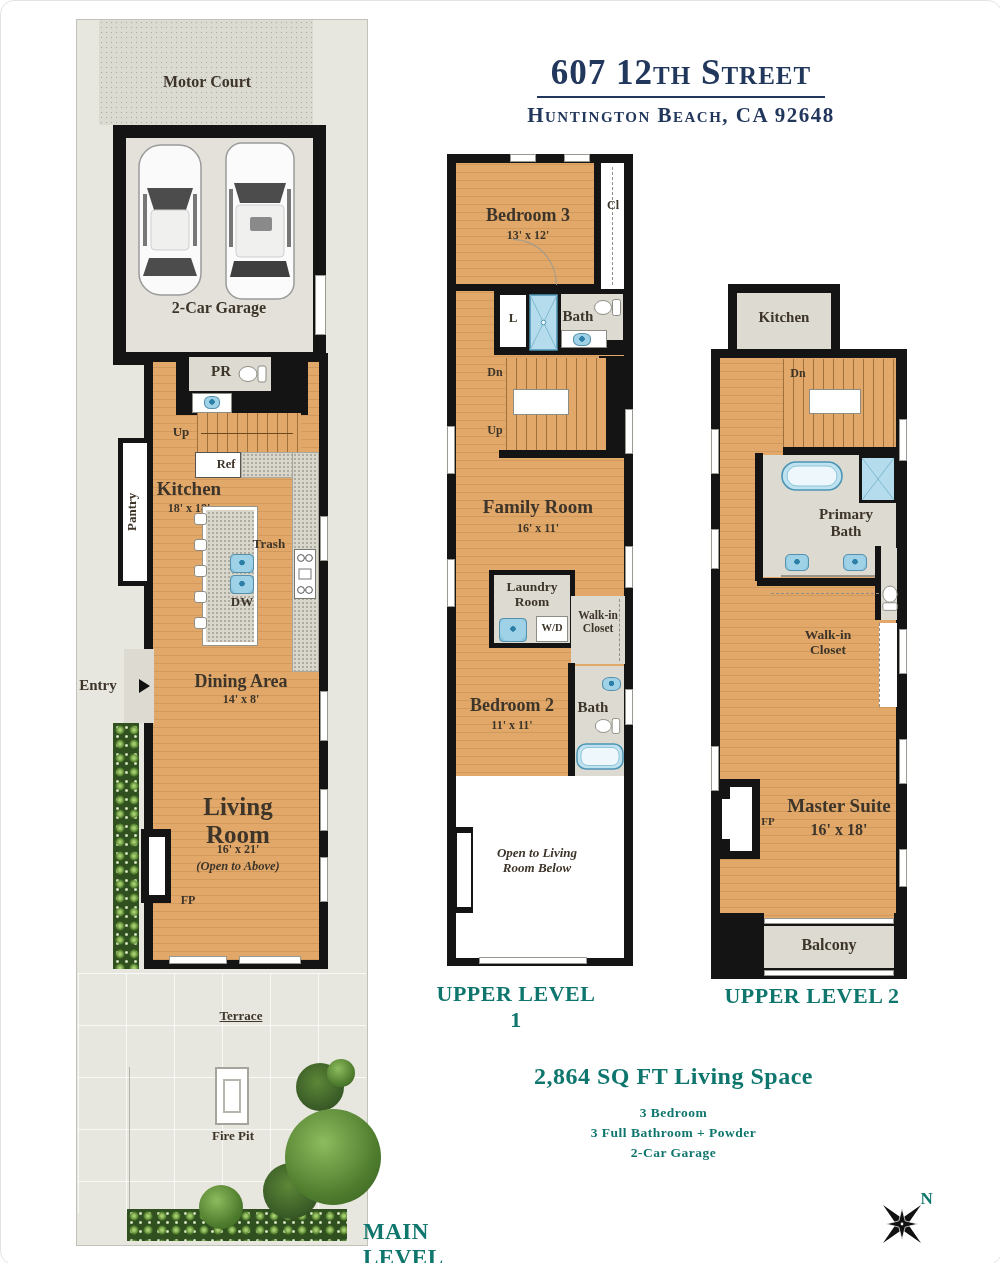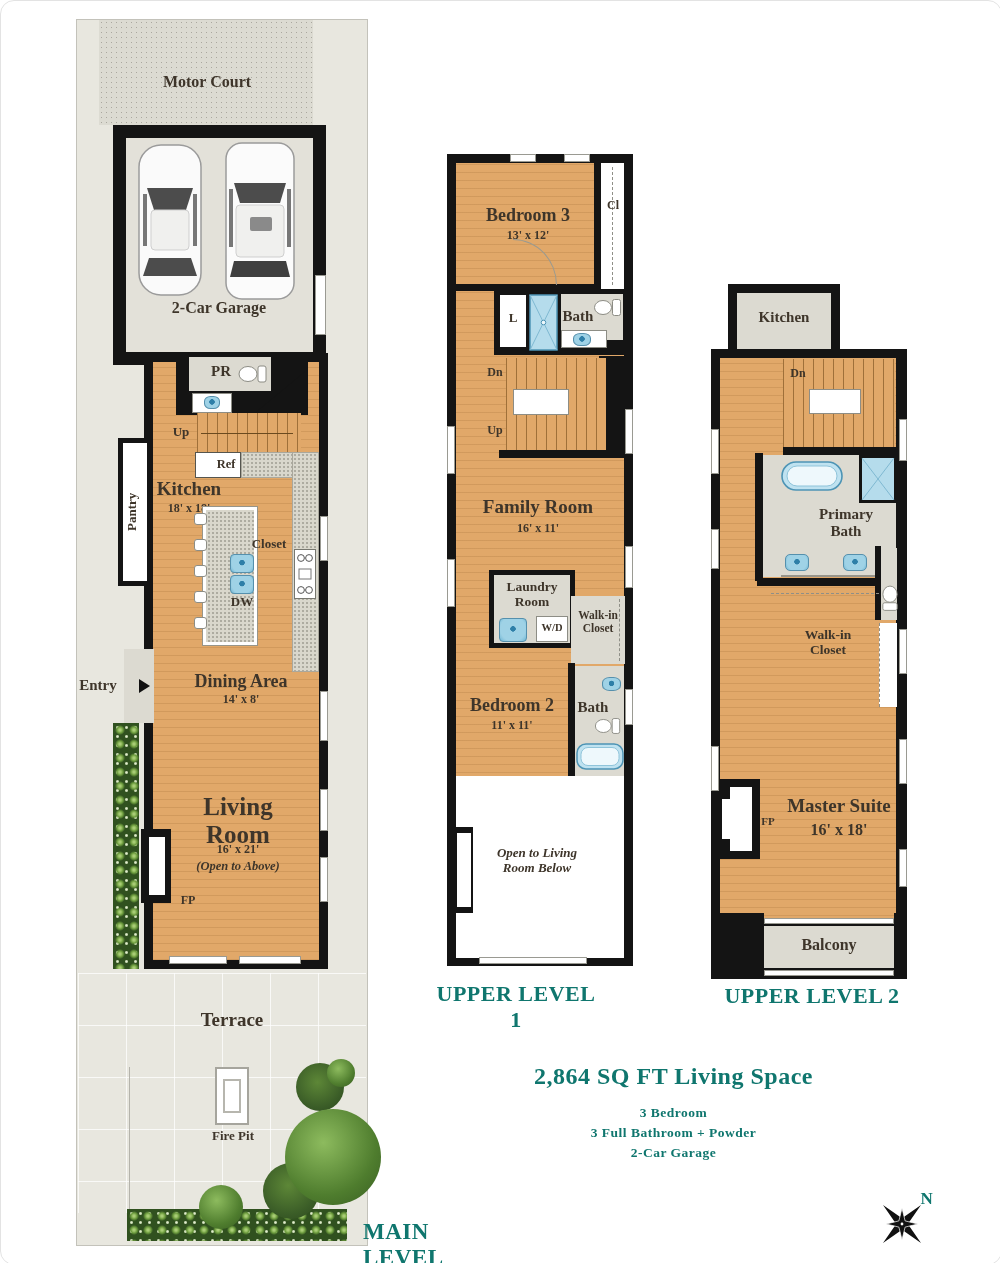--- a/index.html
+++ b/index.html
@@ -44,20 +44,22 @@
   .rail{background:#fff;box-shadow:inset 0 0 0 1px #9a9a92;}
   .dash-l{border-left:1px dashed #8f8f87;}
   .txt{white-space:pre-line;}
 </style>
 </head>
 <body>
 
 <div class="canvas">
 
   <div class="abs" style="left:480px;top:52px;width:400px;height:84px;text-align:center;">
+    <div style="font-variant:small-caps;font-weight:700;font-size:35px;color:#22375c;letter-spacing:1px;border-bottom:2px solid #22375c;display:inline-block;padding:0 14px 3px 14px;">607 12th Street</div>
+    <div style="font-variant:small-caps;font-weight:700;font-size:21px;color:#22375c;letter-spacing:1.5px;margin-top:5px;">Huntington Beach, CA 92648</div>
   </div>
 
   <div>
 
     <div class="abs lot" style="left:75px;top:18px;width:292px;height:1227px;border:1.5px solid #c3c2ba;"></div>
 
     <div class="abs mcourt" style="left:98px;top:19px;width:214px;height:105px;"></div>
     <div class="abs lbl" style="left:160px;top:52px;width:92px;font-size:16px;margin-top:20px;">Motor Court</div>
 
     <div class="abs wall" style="left:112px;top:124px;width:213px;height:240px;"></div>
@@ -120,21 +122,21 @@
     <div class="abs lbl" style="left:150px;top:477px;width:76px;font-size:19px;">Kitchen</div>
     <div class="abs lbl" style="left:156px;top:501px;width:64px;font-size:12px;">18' x 18'</div>
     <div class="abs stip" style="left:201px;top:505px;width:56px;height:140px;border:1px solid #97958a;box-shadow:inset 0 0 0 3px #fff;"></div>
     <div class="abs white-box" style="left:193px;top:512px;width:13px;height:12px;border-radius:3px;"></div>
     <div class="abs white-box" style="left:193px;top:538px;width:13px;height:12px;border-radius:3px;"></div>
     <div class="abs white-box" style="left:193px;top:564px;width:13px;height:12px;border-radius:3px;"></div>
     <div class="abs white-box" style="left:193px;top:590px;width:13px;height:12px;border-radius:3px;"></div>
     <div class="abs white-box" style="left:193px;top:616px;width:13px;height:12px;border-radius:3px;"></div>
     <div class="abs sink" style="left:229px;top:553px;width:24px;height:19px;border-radius:4px;"></div>
     <div class="abs sink" style="left:229px;top:574px;width:24px;height:19px;border-radius:4px;"></div>
-    <div class="abs lbl" style="left:245px;top:536px;width:46px;font-size:13px;">Closet</div>
+    <div class="abs lbl" style="left:245px;top:536px;width:46px;font-size:13px;">Trash</div>
     <div class="abs lbl" style="left:226px;top:594px;width:30px;font-size:13px;">DW</div>
 
     <div class="abs svc" style="left:123px;top:648px;width:30px;height:74px;"></div>
     <div class="abs lbl" style="left:74px;top:676px;width:46px;font-size:15px;">Entry</div>
     <div class="abs tri-r" style="left:138px;top:678px;"></div>
 
     <div class="abs lbl" style="left:180px;top:670px;width:120px;font-size:18px;">Dining Area</div>
     <div class="abs lbl" style="left:210px;top:692px;width:60px;font-size:12px;">14' x 8'</div>
 
     <div class="abs hedge" style="left:112px;top:722px;width:26px;height:246px;"></div>
@@ -147,21 +149,21 @@
     <div class="abs lbl" style="left:174px;top:893px;width:26px;font-size:12px;">FP</div>
 
     <div class="abs win" style="left:319px;top:515px;width:8px;height:45px;"></div>
     <div class="abs win" style="left:319px;top:690px;width:8px;height:50px;"></div>
     <div class="abs win" style="left:319px;top:788px;width:8px;height:42px;"></div>
     <div class="abs win" style="left:319px;top:856px;width:8px;height:45px;"></div>
     <div class="abs win" style="left:168px;top:955px;width:58px;height:8px;"></div>
     <div class="abs win" style="left:238px;top:955px;width:62px;height:8px;"></div>
 
     <div class="abs lot grid" style="left:77px;top:972px;width:288px;height:240px;"></div>
-    <div class="abs lbl" style="left:199px;top:1008px;width:64px;font-size:19px;">Terrace</div>
+    <div class="abs lbl" style="left:208px;top:1008px;width:64px;font-size:13px;text-decoration:underline;">Terrace</div>
     <div class="abs" style="left:128px;top:1066px;width:1px;height:148px;background:#b4b3ab;"></div>
     <div class="abs" style="left:214px;top:1066px;width:34px;height:58px;background:#fff;border:2px solid #a6a59d;"></div>
     <div class="abs" style="left:222px;top:1078px;width:18px;height:34px;background:#fff;border:2px solid #b7b6ae;"></div>
     <div class="abs lbl" style="left:204px;top:1128px;width:56px;font-size:13px;">Fire Pit</div>
 
     <div class="abs hedge" style="left:126px;top:1208px;width:220px;height:32px;"></div>
     <div class="abs bushdark" style="left:295px;top:1062px;width:48px;height:48px;"></div>
     <div class="abs bush" style="left:326px;top:1058px;width:28px;height:28px;"></div>
     <div class="abs bushdark" style="left:262px;top:1162px;width:56px;height:56px;"></div>
     <div class="abs bush" style="left:284px;top:1108px;width:96px;height:96px;"></div>

